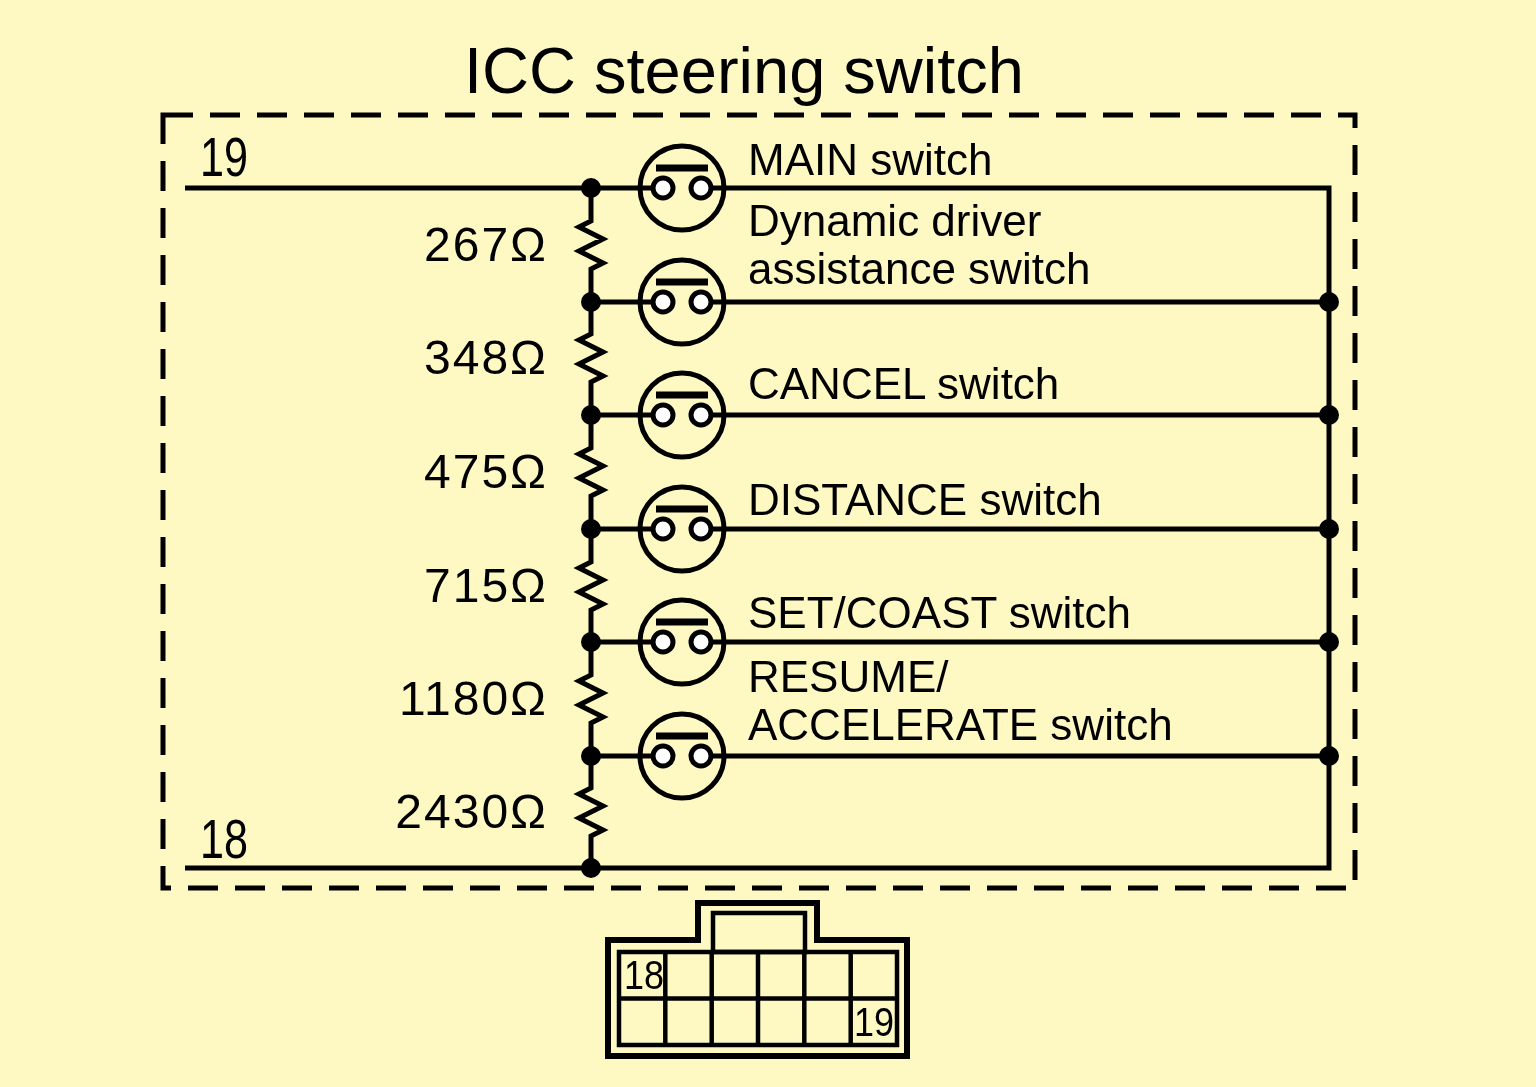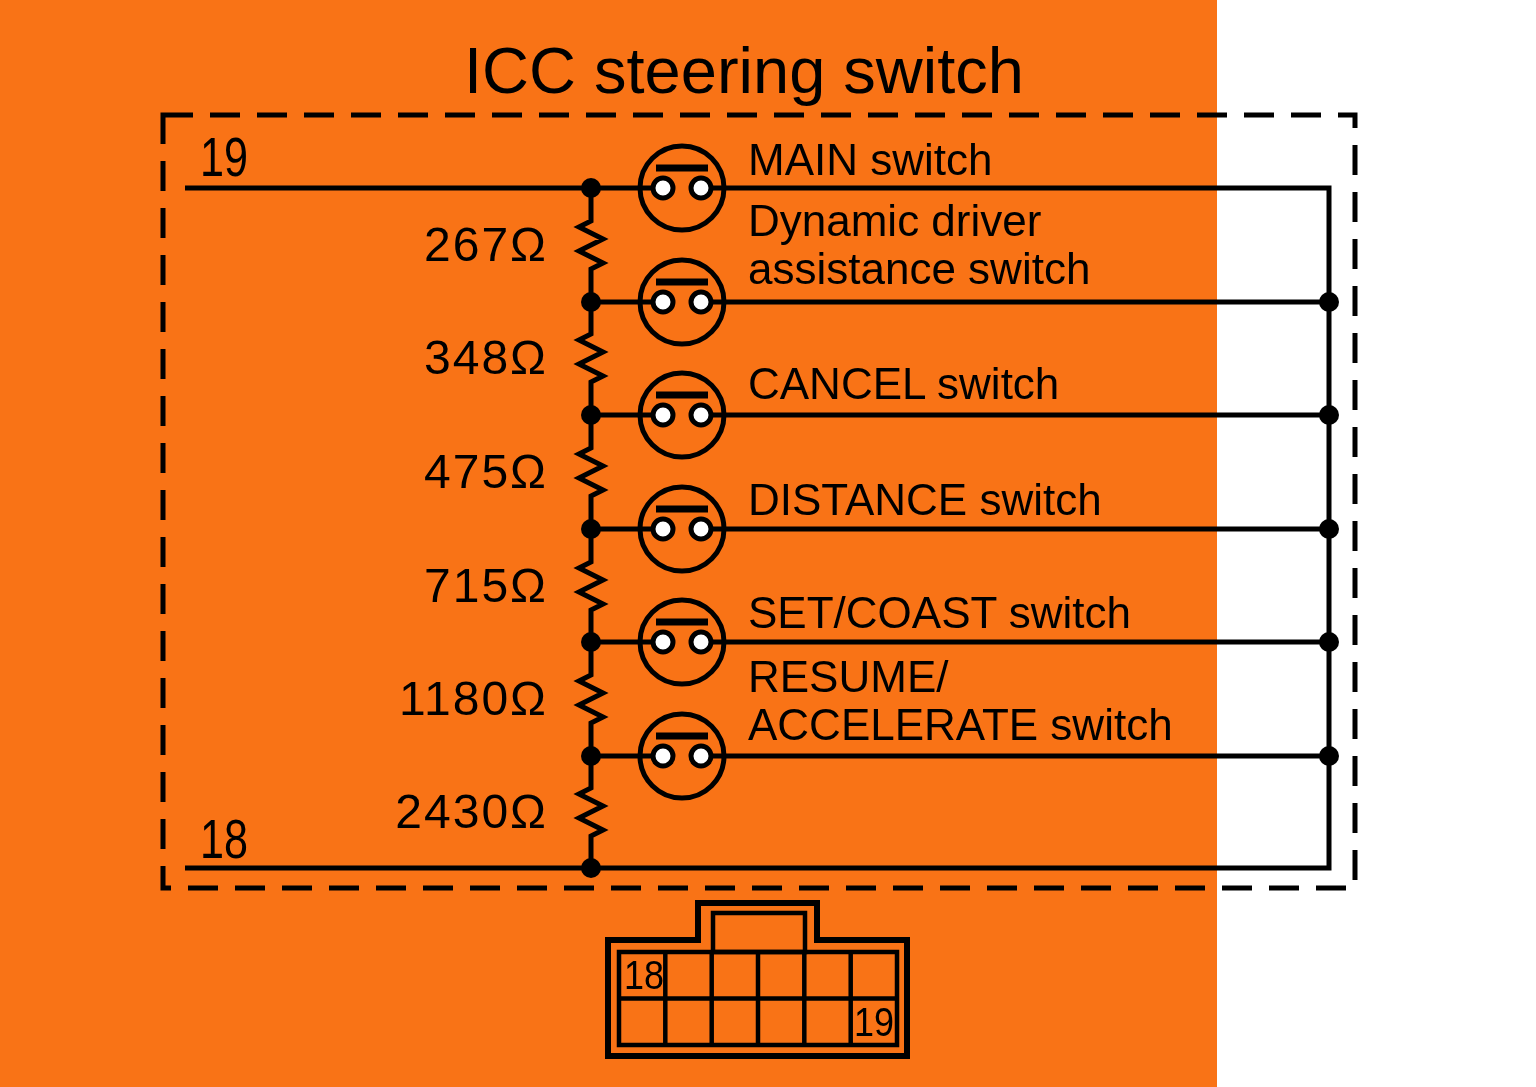--- a/index.html
+++ b/index.html
@@ -1,20 +1,20 @@
 <!DOCTYPE html>
 <html><head>
 <meta charset="utf-8">
 <style>
   html, body { margin: 0; padding: 0; background: #ffffff; }
   #stage {
     position: relative;
-    width: 1217px;
+    width: 1536px;
     height: 1087px;
-    background: #f97316;
+    background: #fef9c3;
     font-family: "Liberation Sans", sans-serif;
   }
   svg text {
     font-family: "Liberation Sans", sans-serif;
     fill: #000000;
   }
   .title-text       { font-size: 65px; }
   .terminal-text    { font-size: 55px; }
   .resistor-text    { font-size: 48px; letter-spacing: 2px; }
   .switch-text      { font-size: 44px; }

